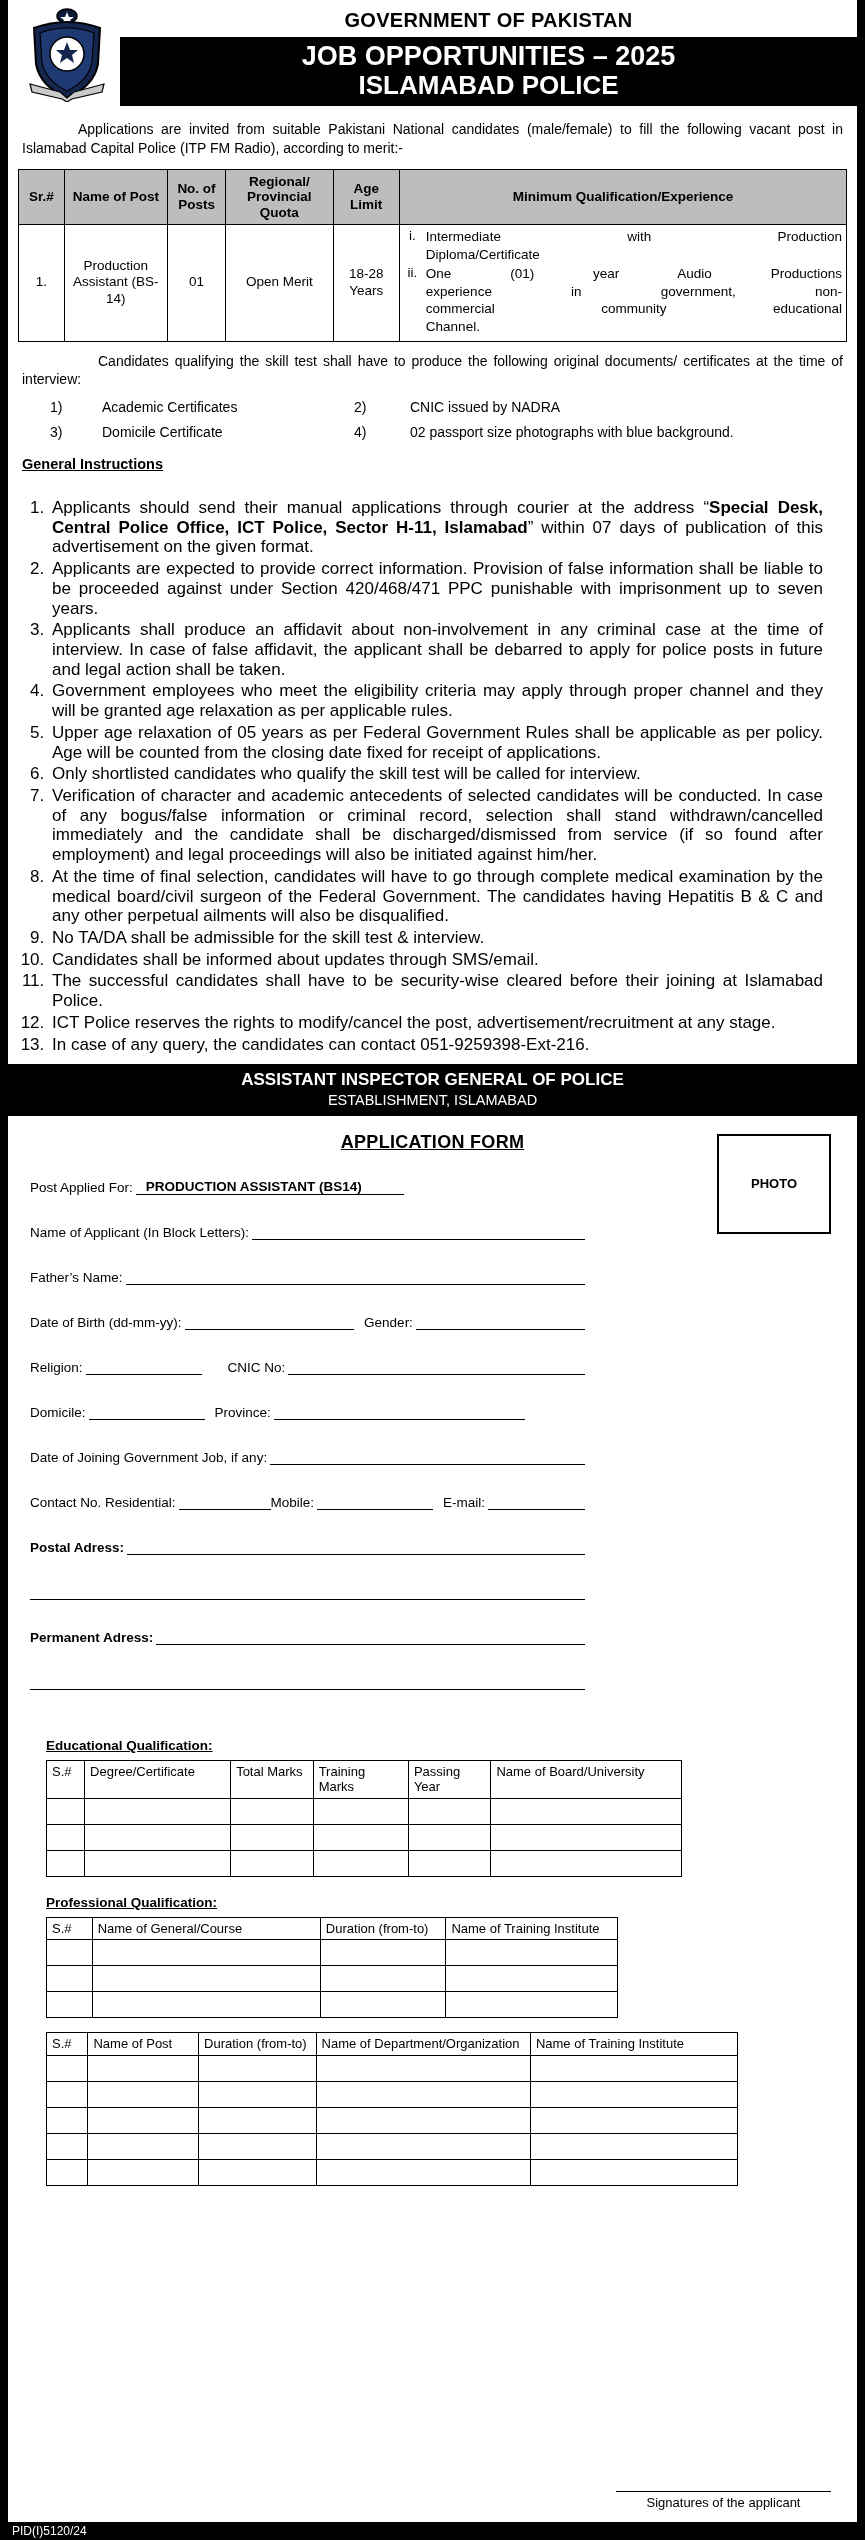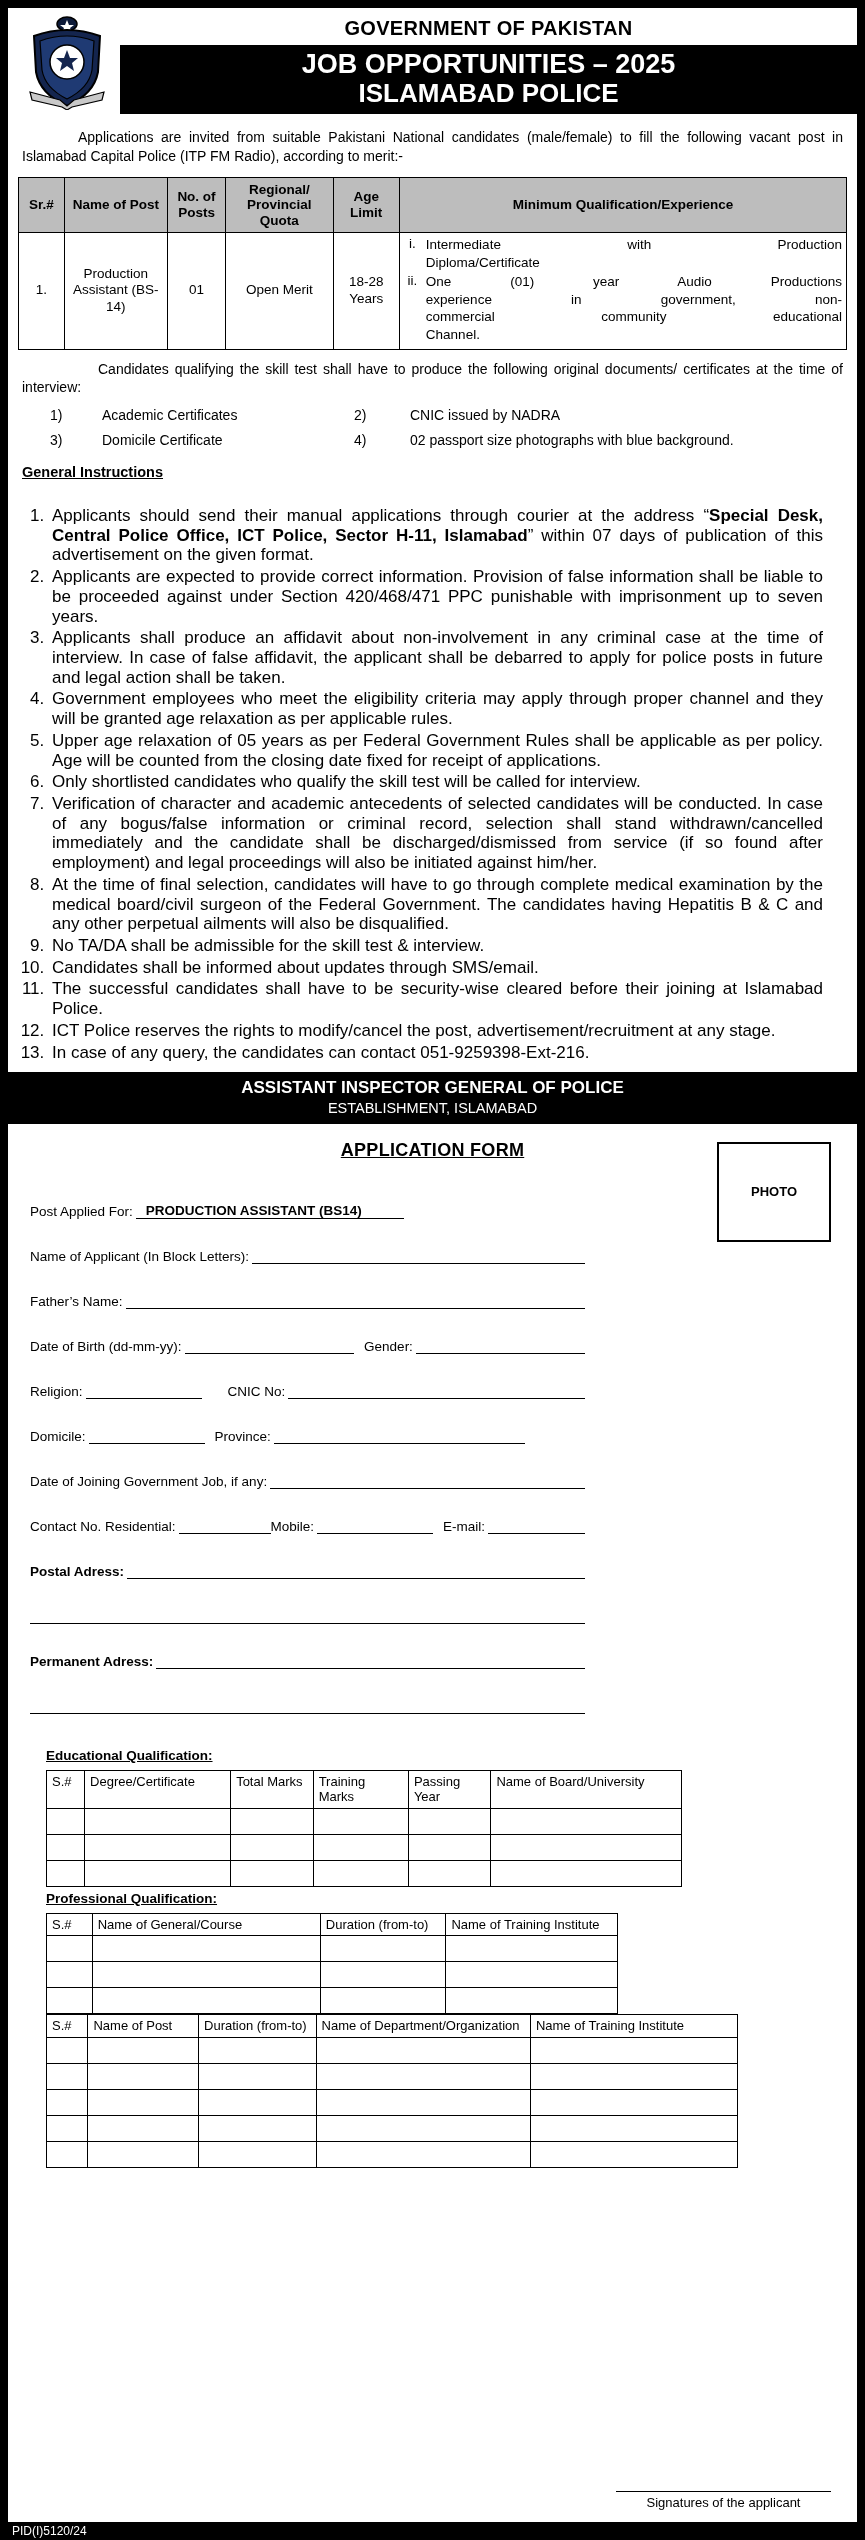--- a/index.html
+++ b/index.html
@@ -1,20 +1,20 @@
 <!DOCTYPE html>
 <html><head>
 <meta charset="utf-8">
 <style>
   * { margin:0; padding:0; box-sizing:border-box; }
   html,body { background:#888; }
   body { font-family:"Liberation Sans","DejaVu Sans",sans-serif; }
   .page {
     width:865px; height:2540px; margin:0 auto; background:#000;
-    padding:8px 8px 18px 8px; position:relative; overflow:hidden;
+    padding:0 8px 18px 8px; position:relative; overflow:hidden;
   }
   .content { background:#fff; width:100%; height:100%; display:flex; flex-direction:column; overflow:hidden; }
 
   
   .header { position:relative; padding:6px 0 4px 0; min-height:104px; }
   .logo { position:absolute; left:12px; top:6px; width:94px; height:96px; }
   .header-right { margin-left:112px; }
   .gov-title { text-align:center; font-size:20px; font-weight:bold; letter-spacing:.3px; margin:3px 0 5px; color:#000; }
   .banner { background:#000; color:#fff; text-align:center; padding:4px 0 6px; }
   .banner .b1 { font-size:27px; font-weight:bold; line-height:1.12; }
@@ -48,34 +48,34 @@
   
   .officer-banner { background:#000; color:#fff; text-align:center; padding:5px 0 7px; }
   .officer-banner .o1 { font-size:17px; font-weight:bold; line-height:1.25; }
   .officer-banner .o2 { font-size:14.5px; line-height:1.25; }
 
   
   .form-section { flex:1; position:relative; padding:0 22px 10px; display:flex; flex-direction:column;justify-content:space-between; }
   .form-title { text-align:center; font-size:18px; font-weight:bold; text-decoration:underline; margin:16px 0 6px; letter-spacing:.3px; }
   .photo-box { position:absolute; right:26px; top:18px; width:114px; height:100px; border:2px solid #000;
                display:flex; align-items:center; justify-content:center; font-size:13px; font-weight:bold; }
-  .fields { width:69%; margin-top:36px; font-size:13.5px; }
+  .fields { width:69%; margin-top:20px; font-size:13.5px; }
   .frow { display:flex; align-items:flex-end; margin-bottom:30px; white-space:nowrap; }
   .flabel { flex:none; padding-right:3px; }
   .flabel.bold { font-weight:bold; }
   .fline { flex:1; border-bottom:1.4px solid #000; height:15px; min-width:30px; }
   .fline.w90 { flex:none; width:92px; }
   .fline.w110 { flex:none; width:116px; }
   .fgap { flex:none; width:26px; }
   .fgap.small { width:10px; }
   .fvalue { border-bottom:1.4px solid #000; font-weight:bold; padding:0 42px 0 10px; }
   .frow.short .trail { flex:none; width:60px; }
 
   .sub-heading { font-size:13.5px; font-weight:bold; text-decoration:underline; margin:4px 0 7px 16px; }
-  .edu-block { }
+  .edu-block { margin-top:14px; }
   table.form-table { border-collapse:collapse; margin-left:16px; table-layout:fixed; }
   table.form-table th, table.form-table td { border:1.4px solid #000; font-size:13px; font-weight:normal;
     text-align:left; padding:3px 5px; line-height:1.2; vertical-align:top; }
   table.form-table td.empty { height:26px; }
   table.edu { width:79%; }
   table.prof { width:71%; }
   table.exp { width:86%; }
 
   .signature-block { margin-top:auto; align-self:flex-end; width:215px; text-align:center;
     border-top:1.6px solid #000; padding-top:3px; font-size:13px; margin-right:4px; margin-bottom:2px; }

